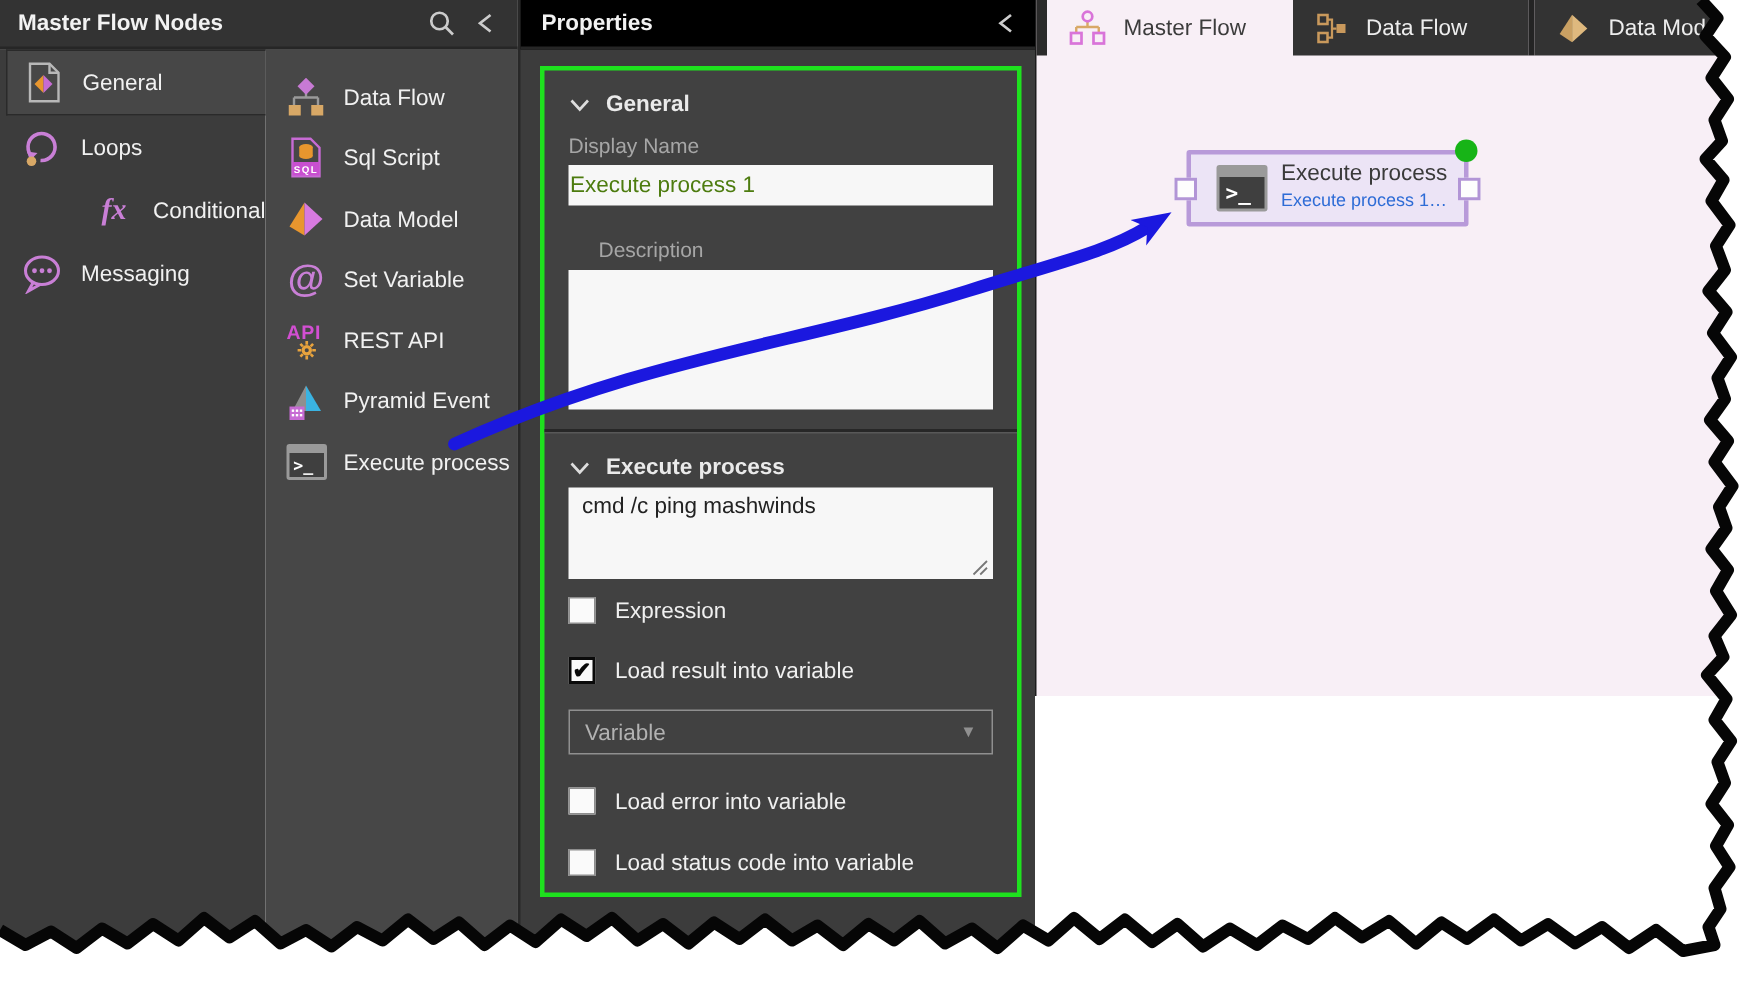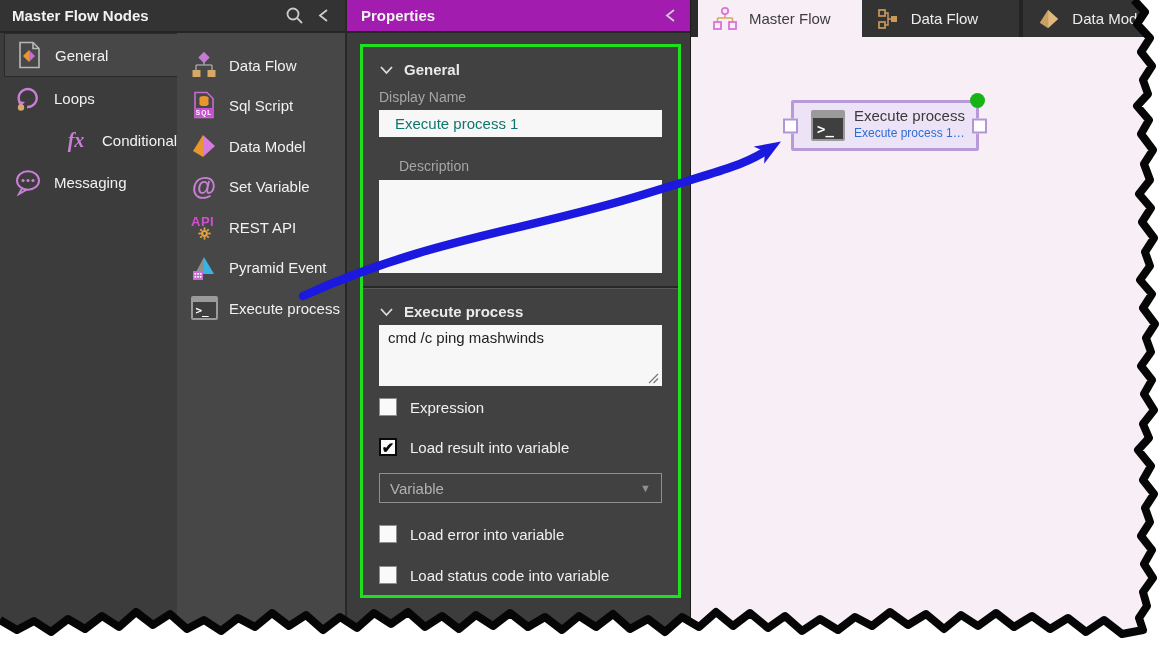--- a/index.html
+++ b/index.html
@@ -25,44 +25,44 @@
   .at-glyph { color:#c97fd6; font-size:25px; font-weight:bold; line-height:1; }
   .api-glyph { color:#d24fd2; font-size:13px; font-weight:bold; line-height:1; letter-spacing:0.5px; }
 
   .term-icon { position:relative; background:#9a9a9a; border-radius:2px; overflow:hidden; }
   .term-icon .bar { height:6px; background:#9a9a9a; }
   .term-icon .bod { position:absolute; left:2px; right:2px; bottom:2px; top:6px; background:#3f3f3f;
     color:#ffffff; font-family:"DejaVu Sans Mono", monospace; font-weight:bold; display:flex; align-items:center; padding-left:3px; }
 
   
   .props-panel { position:absolute; left:345px; top:0; width:345px; height:658px; background:#3c3c3c; border-left:2px solid #282828; }
-  .props-header { height:33px; background:#a21caf; border-bottom:2px solid #262626; display:flex; align-items:center; padding:0 14px; }
+  .props-header { height:33px; background:#000000; border-bottom:2px solid #262626; display:flex; align-items:center; padding:0 14px; }
   .props-header .ttl { color:#f2f2f2; font-size:15px; font-weight:bold; flex:1; }
   .green-box { position:absolute; left:13px; right:9px; top:44px; height:554px; border:3px solid #1ee11e; background:#414141; }
   .sec-header { position:absolute; left:16px; display:flex; align-items:center; gap:10px; }
   .sec-header .t { color:#eaeaea; font-size:15px; font-weight:bold; }
   .fld-label { position:absolute; left:16px; color:#a6a6a6; font-size:14px; }
   .txt-input { position:absolute; left:16px; right:16px; height:27px; background:#f7f7f7; border:none; outline:none;
-    font-family:"Liberation Sans", sans-serif; font-size:15px; color:#0f766e; padding:0 16px; }
+    font-family:"Liberation Sans", sans-serif; font-size:15px; color:#4d7c0f; padding:0 1px; }
   .txt-area { position:absolute; left:16px; right:16px; background:#f7f7f7; border:none; outline:none; resize:none;
     font-family:"Liberation Sans", sans-serif; font-size:15px; color:#222; padding:4px 9px; }
   .sec-divider { position:absolute; left:0; right:0; height:3px; border-top:2px solid #272727; border-bottom:1px solid #585858; }
   .chk-row { position:absolute; left:16px; display:flex; align-items:center; gap:13px; cursor:pointer; }
   .chk { width:18px; height:18px; background:#fafafa; border:1px solid #8d8d8d; display:flex; align-items:center; justify-content:center; }
   .chk.checked { border:2px solid #0a0a0a; }
   .chk .mark { color:#0a0a0a; font-size:15px; font-weight:bold; line-height:1; }
   .chk-row .lbl { color:#f0f0f0; font-size:15px; }
   .dropdown { position:absolute; left:16px; right:16px; height:30px; border:1px solid #8f8f8f; display:flex; align-items:center;
     padding:0 10px; cursor:pointer; background:#414141; }
   .dropdown .val { flex:1; color:#b2b2b2; font-size:15px; }
   .dropdown .caret { color:#909090; font-size:11px; }
   .resize-grip { position:absolute; right:19px; width:11px; height:11px; }
 
   
-  .canvas { position:absolute; left:690px; top:0; width:480px; height:658px; background:#f8eff6; border-left:1px solid #1c1c1c; }
+  .canvas { position:absolute; left:690px; top:0; width:480px; height:464px; background:#f8eff6; border-left:1px solid #1c1c1c; }
   .tabbar { position:absolute; left:0; top:0; right:0; height:37px; display:flex; }
   .tab-sliver { width:7px; height:37px; background:#2b2b2b; }
   .tab { height:37px; display:flex; align-items:center; gap:11px; padding:0 14px; cursor:pointer; }
   .tab.dark { background:#333333; }
   .tab.dark .lbl { color:#ededed; font-size:15px; white-space:nowrap; }
   .tab.active { background:#f8eff6; }
   .tab.active .lbl { color:#3c3c3c; font-size:15px; white-space:nowrap; }
   .tab-gap { width:4px; height:37px; background:#242424; }
 
   .flow-node { position:absolute; left:100px; top:100px; width:188px; height:51px; background:#ece4f6;

